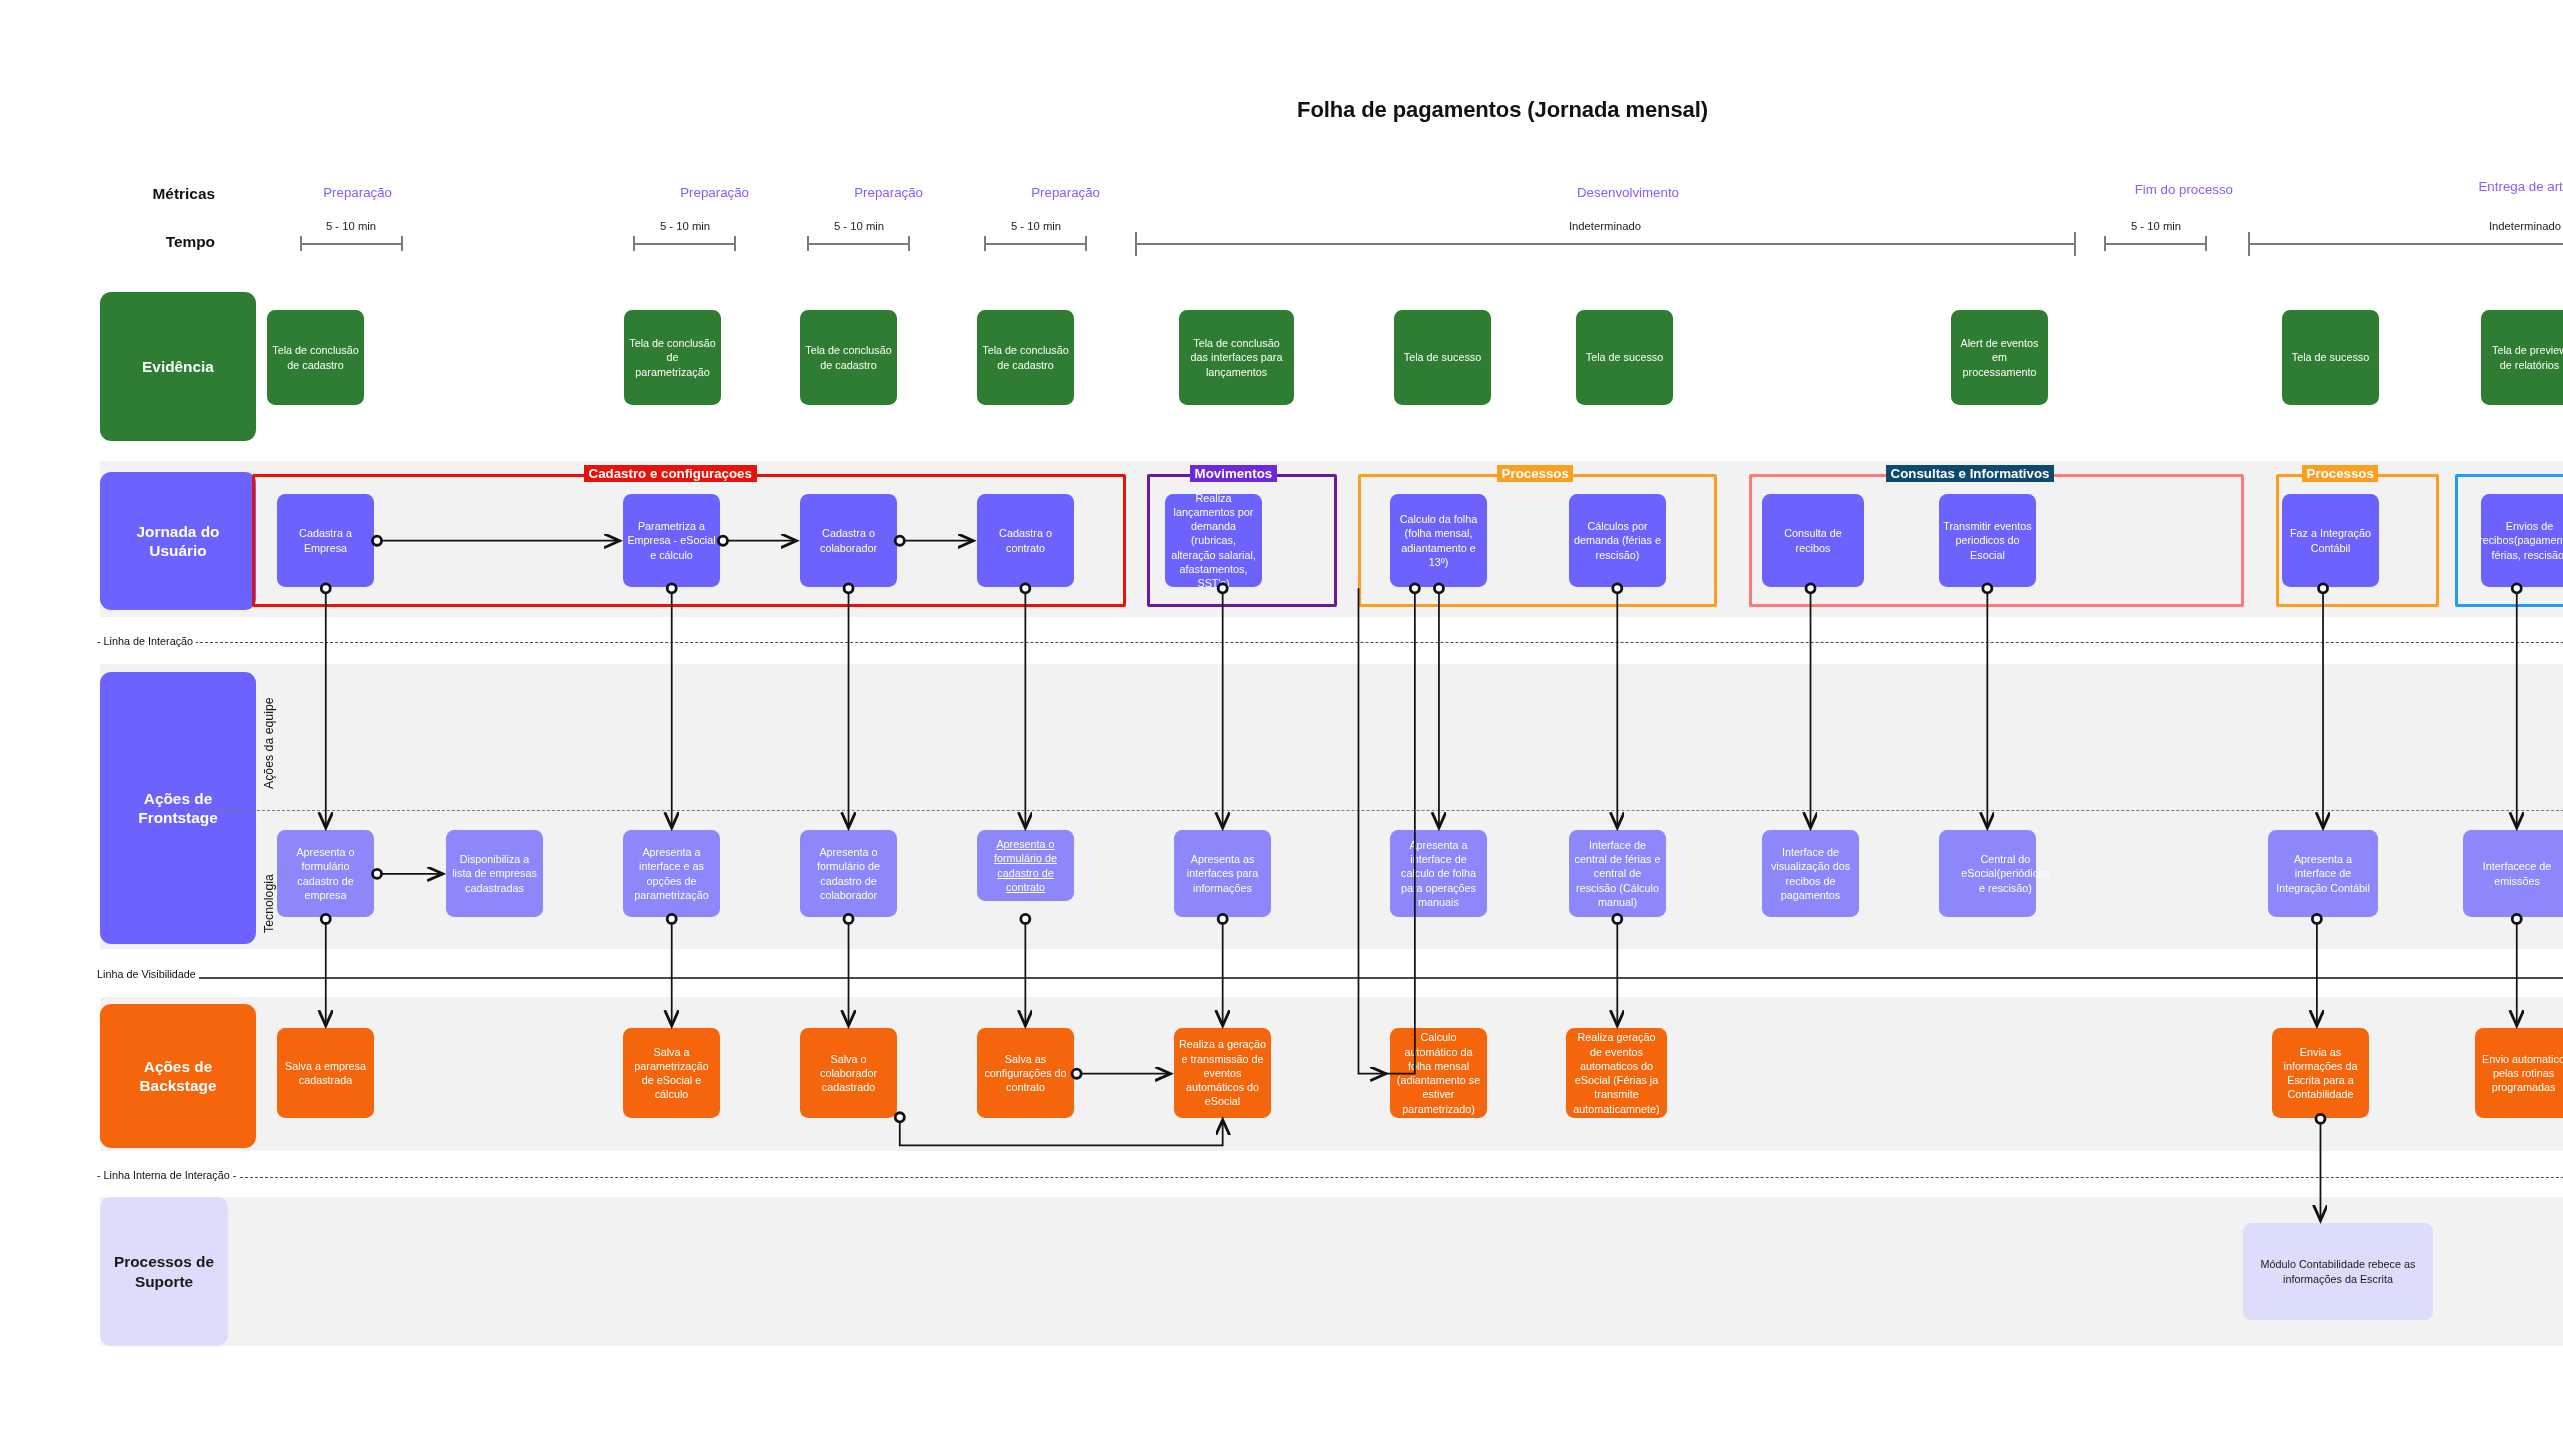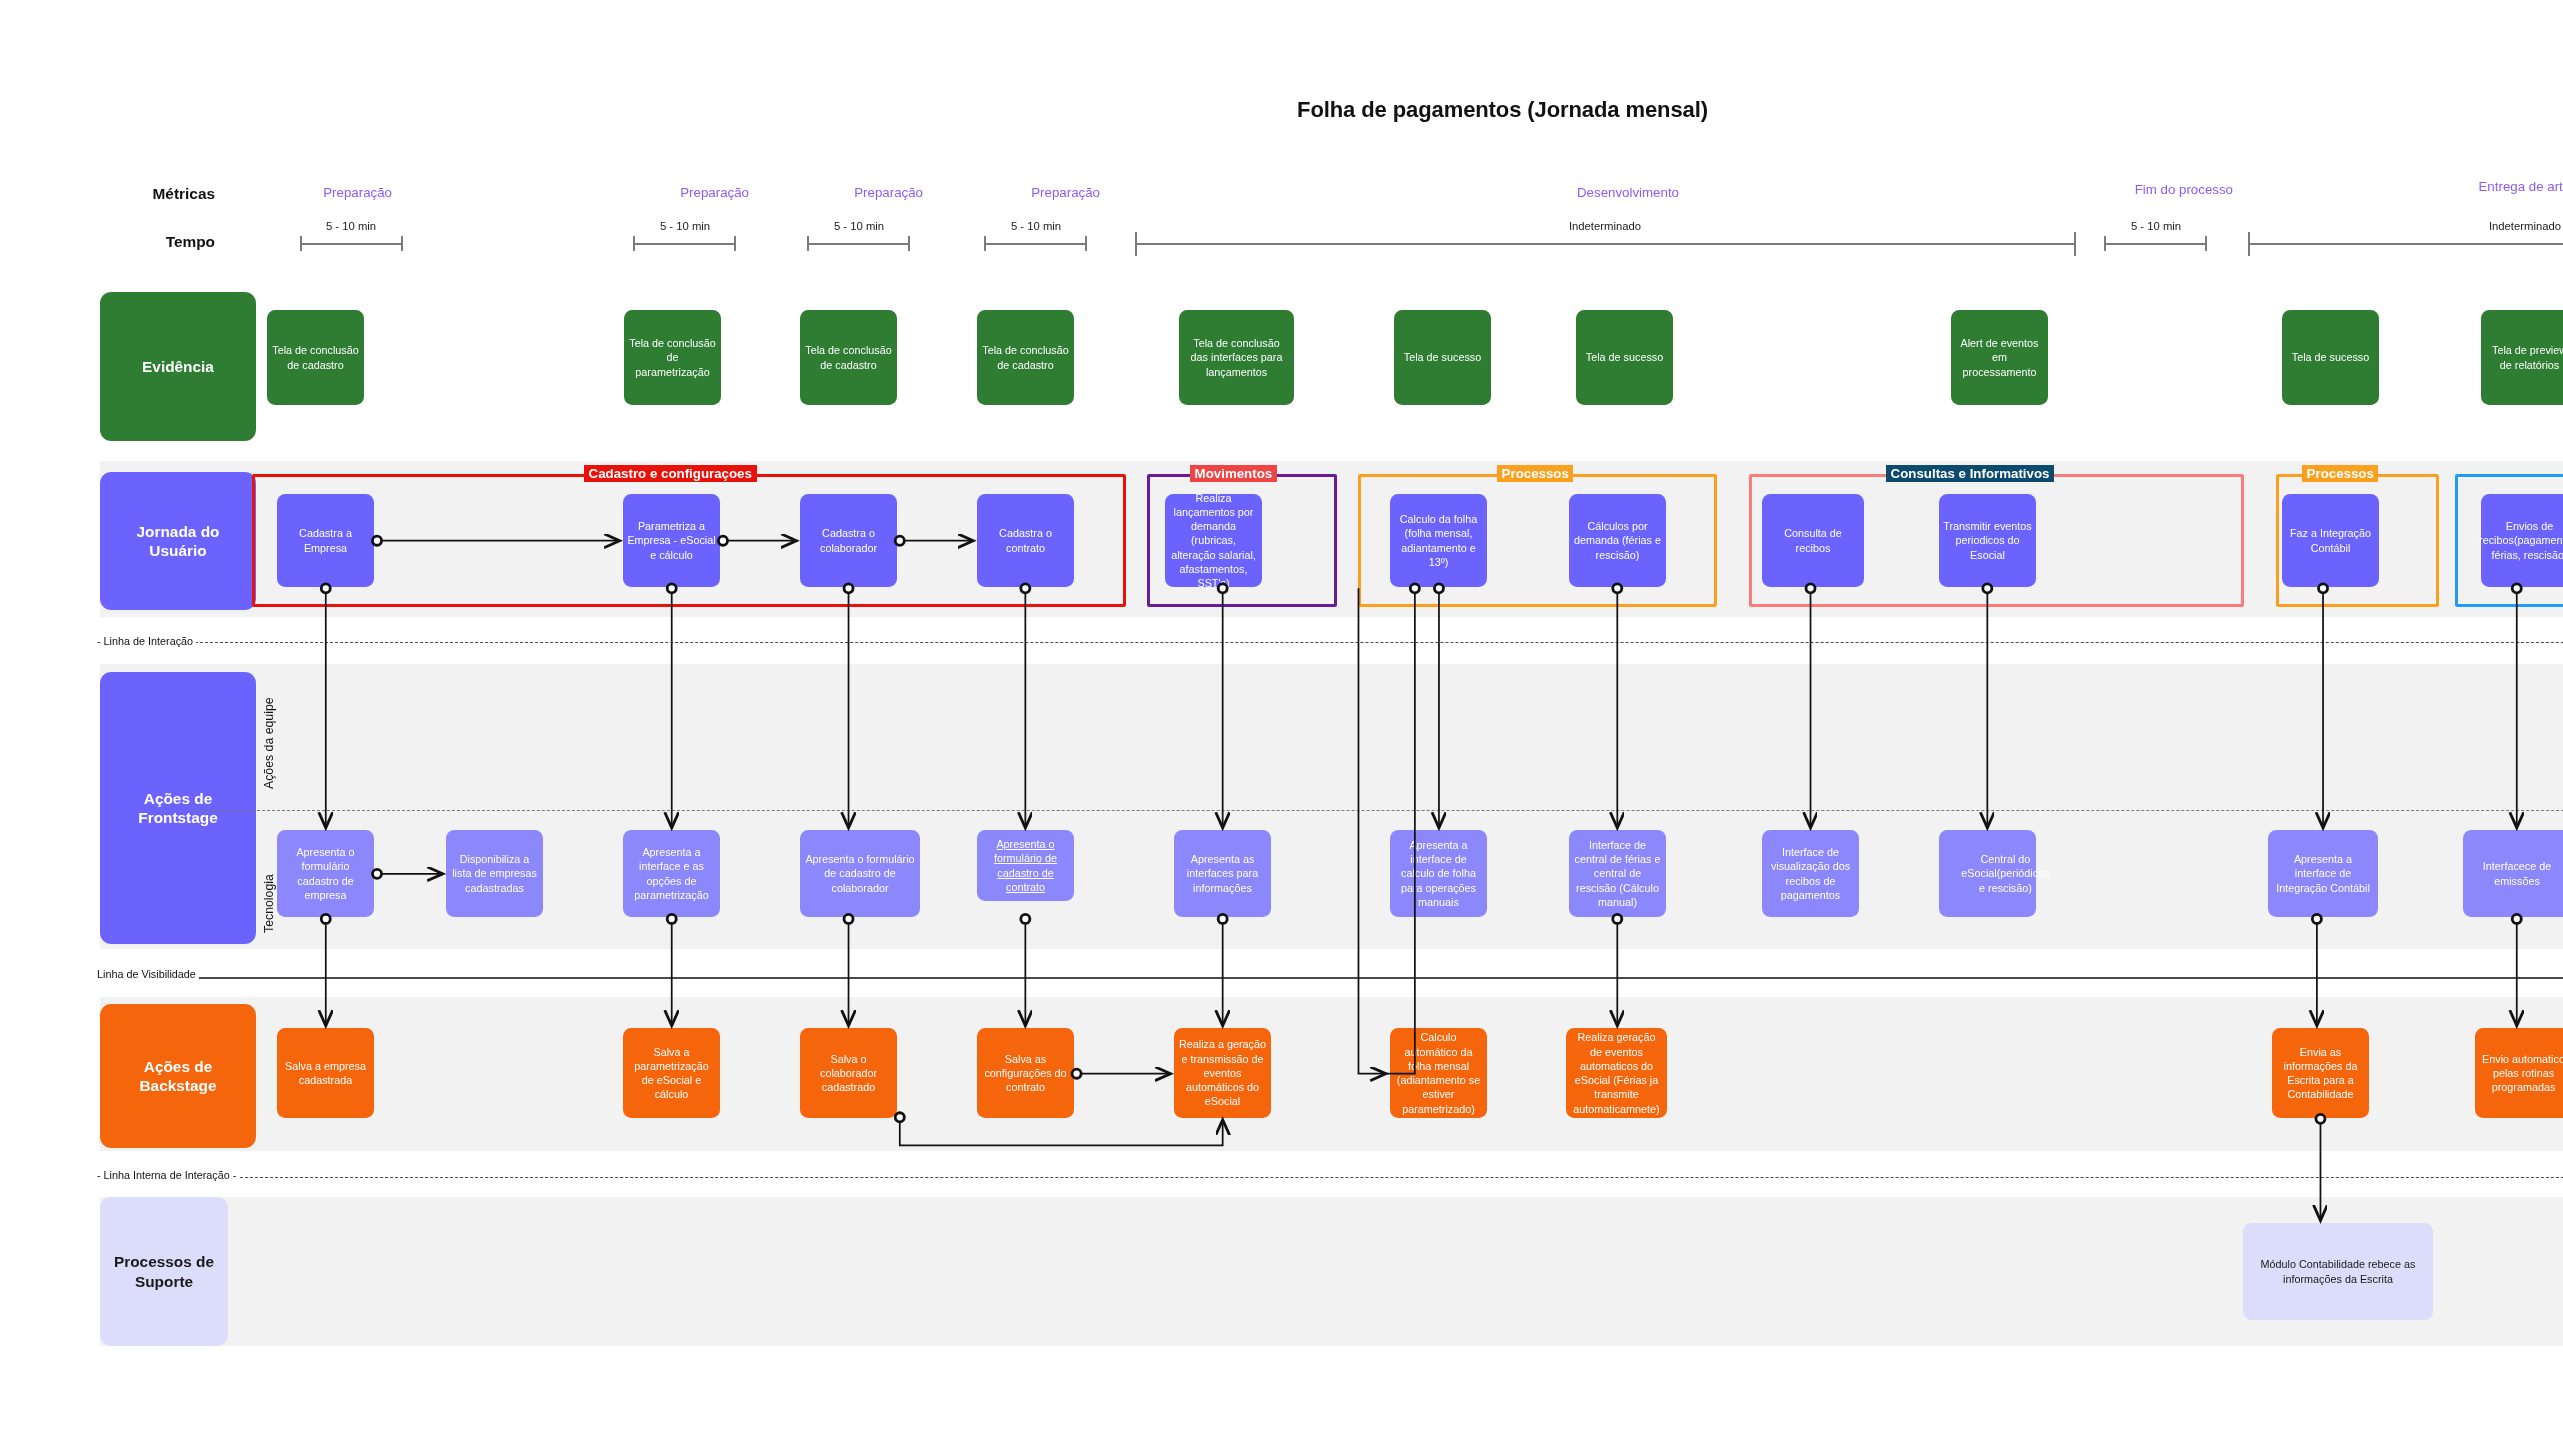--- a/index.html
+++ b/index.html
@@ -163,21 +163,21 @@
   <div class="abs node green" style="left:2282px;top:310px;width:97px;height:95px;">Tela de sucesso</div>
   <div class="abs node green" style="left:2481px;top:310px;width:97px;height:95px;">Tela de preview de relatórios</div>
 
   <div class="abs band" style="left:100px;top:461px;width:2804px;height:156px;"></div>
   <div class="abs lane-label purple" style="left:100px;top:472px;width:156px;height:138px;">Jornada do Usuário</div>
 
   <div class="abs group" style="left:252px;top:474px;width:874px;height:133px;border-color:#e8120b;"></div>
   <div class="abs group-title" style="left:584px;top:465px;background:#e8120b;">Cadastro e configuraçoes</div>
 
   <div class="abs group" style="left:1147px;top:474px;width:190px;height:133px;border-color:#6a1b9a;"></div>
-  <div class="abs group-title" style="left:1190px;top:465px;background:#ef4444;">Movimentos</div>
+  <div class="abs group-title" style="left:1190px;top:465px;background:#6d28d9;">Movimentos</div>
 
   <div class="abs group" style="left:1358px;top:474px;width:359px;height:133px;border-color:#fba01e;"></div>
   <div class="abs group-title" style="left:1497px;top:465px;background:#fba01e;">Processos</div>
 
   <div class="abs group" style="left:1749px;top:474px;width:495px;height:133px;border-color:#fb7b7b;"></div>
   <div class="abs group-title" style="left:1886px;top:465px;background:#0c4a6e;">Consultas e Informativos</div>
 
   <div class="abs group" style="left:2276px;top:474px;width:163px;height:133px;border-color:#fba01e;"></div>
   <div class="abs group-title" style="left:2302px;top:465px;background:#fba01e;">Processos</div>
 
@@ -202,21 +202,21 @@
   <div class="abs lane-label purple" style="left:100px;top:672px;width:156px;height:272px;">Ações de Frontstage</div>
 
   <div class="abs vlabel" style="left:262px;top:789px;">Ações da equipe</div>
   <div class="abs vlabel" style="left:262px;top:933px;">Tecnologia</div>
 
   <div class="abs dashline" style="left:192px;top:810px;width:2712px;border-top-color:#777;"></div>
 
   <div class="abs node indigo-l" style="left:277px;top:830px;width:97px;height:87px;">Apresenta o formulário cadastro de empresa</div>
   <div class="abs node indigo-l" style="left:446px;top:830px;width:97px;height:87px;">Disponibiliza a lista de empresas cadastradas</div>
   <div class="abs node indigo-l" style="left:623px;top:830px;width:97px;height:87px;">Apresenta a interface e as opções de parametrização</div>
-  <div class="abs node indigo-l" style="left:800px;top:830px;width:120px;height:87px;">Apresenta o formulário de cadastro de colaborador</div>
+  <div class="abs node indigo-l" style="left:800px;top:830px;width:97px;height:87px;">Apresenta o formulário de cadastro de colaborador</div>
   <div class="abs node indigo-l" style="left:977px;top:830px;width:97px;height:71px;text-decoration:underline;">Apresenta o formulário de cadastro de contrato</div>
   <div class="abs node indigo-l" style="left:1174px;top:830px;width:97px;height:87px;">Apresenta as interfaces para informações</div>
   <div class="abs node indigo-l" style="left:1390px;top:830px;width:97px;height:87px;">Apresenta a interface de calculo de folha para operações manuais</div>
   <div class="abs node indigo-l" style="left:1569px;top:830px;width:97px;height:87px;">Interface de central de férias e central de rescisão (Cálculo manual)</div>
   <div class="abs node indigo-l" style="left:1762px;top:830px;width:97px;height:87px;">Interface de visualização dos recibos de pagamentos</div>
   <div class="abs node indigo-l" style="left:1939px;top:830px;width:97px;height:87px;padding-left:40px;">Central do eSocial(periódicos e rescisão)</div>
   <div class="abs node indigo-l" style="left:2268px;top:830px;width:110px;height:87px;">Apresenta a interface de Integração Contábil</div>
   <div class="abs node indigo-l" style="left:2463px;top:830px;width:108px;height:87px;">Interfacece de emissões</div>
 
   <div class="abs solidline" style="left:100px;top:977px;width:2904px;"></div>

